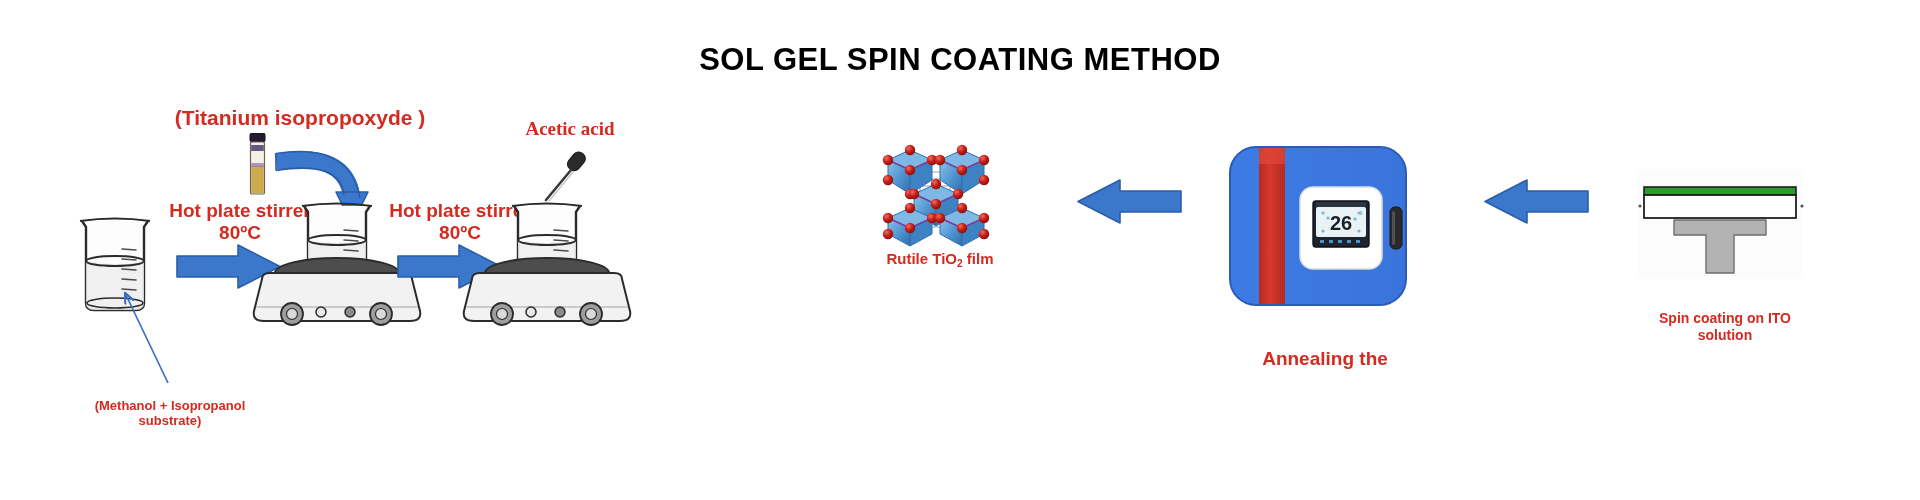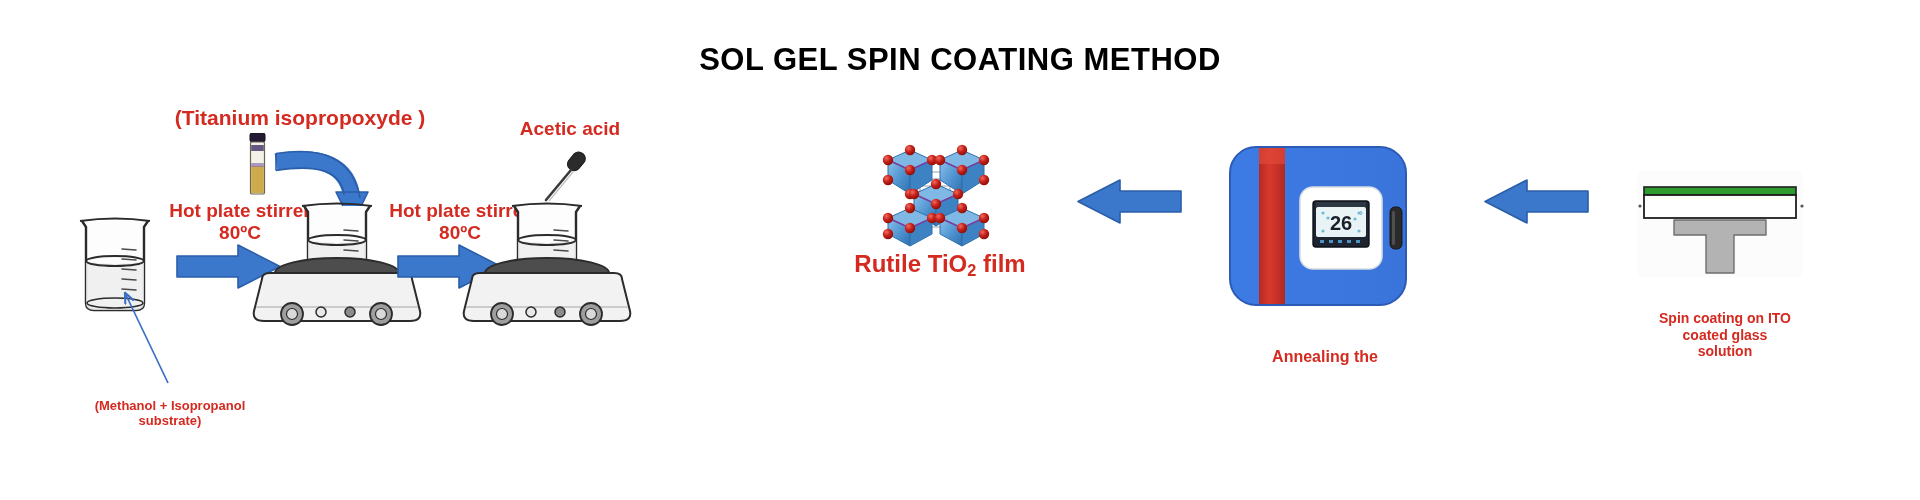--- a/index.html
+++ b/index.html
@@ -144,21 +144,21 @@
 
   <div class="abs redlabel" style="left:350px; top:200px; width:220px; font-size:19px;">
     <div>Hot plate stirrer</div>
     <div>80ºC</div>
   </div>
 
   <svg class="abs" style="left:396px; top:243px;" width="110" height="48">
     <path d="M2 13 L63 13 L63 2 L105 23.5 L63 45 L63 34 L2 34 Z" fill="#3B77CB" stroke="#2A5EA8" stroke-width="1.6" stroke-linejoin="round"></path>
   </svg>
 
-  <div class="abs redlabel" style="left:470px; top:118px; width:200px; font-size:19px;">Acetic acid</div>
+  <div class="abs redlabel" style="left:470px; top:118px; width:200px; font-size:19px;font-family:Liberation Serif, serif;">Acetic acid</div>
 
   <svg class="abs" style="left:540px; top:148px;" width="60" height="60">
     <rect x="30" y="3" width="13" height="20" rx="6" fill="#2B2B2B" stroke="#1A1A1A" stroke-width="1" transform="rotate(40 36 13)"></rect>
     <line x1="31" y1="22" x2="6" y2="52" stroke="#3A3A3A" stroke-width="2.6" stroke-linecap="round"></line>
     <line x1="33" y1="24" x2="9" y2="53" stroke="#BFBFBF" stroke-width="1.2"></line>
   </svg>
 
   <div class="beaker" style="left:502px; top:200px;">
     <svg width="90" height="100" viewBox="0 0 90 100">
       <path d="M12 6 L16 12 L16 88 Q16 95 24 95 L66 95 Q74 95 74 88 L74 12 L78 6" fill="#FDFDFD" stroke="#2B2B2B" stroke-width="2.4" stroke-linejoin="round"></path>
@@ -277,21 +277,21 @@
       <circle cx="30" cy="96" r="5.2" fill="url(#oxyg)"></circle>
       <circle cx="60" cy="86" r="5.2" fill="url(#oxyg)"></circle>
       <circle cx="82" cy="76" r="5.2" fill="url(#oxyg)"></circle>
       <circle cx="104" cy="86" r="5.2" fill="url(#oxyg)"></circle>
       <circle cx="82" cy="96" r="5.2" fill="url(#oxyg)"></circle>
       <circle cx="8" cy="102" r="5.2" fill="url(#oxyg)"></circle>
       <circle cx="104" cy="102" r="5.2" fill="url(#oxyg)"></circle>
     </g>
   </svg>
 
-  <div class="abs redlabel" style="left:830px; top:250px; width:220px; font-size:24px;">
+  <div class="abs redlabel" style="left:830px; top:250px; width:220px; font-size:15px;">
     <span>Rutile TiO</span><sub>2</sub><span> film</span>
   </div>
 
   <svg class="abs" style="left:1073px; top:178px;" width="110" height="48">
     <path d="M108 13 L47 13 L47 2 L5 23.5 L47 45 L47 34 L108 34 Z" fill="#3B77CB" stroke="#2A5EA8" stroke-width="1.6" stroke-linejoin="round"></path>
   </svg>
 
   <svg class="abs" style="left:1228px; top:145px;" width="190" height="165">
     <defs>
       <linearGradient id="ovenbody" x1="0" y1="0" x2="1" y2="0">
@@ -325,36 +325,35 @@
       <rect x="92" y="95" width="4" height="3"></rect>
         <rect x="101" y="95" width="4" height="3"></rect>
       <rect x="110" y="95" width="4" height="3"></rect>
         <rect x="119" y="95" width="4" height="3"></rect>
       <rect x="128" y="95" width="4" height="3"></rect>
     </g>
     <rect x="162" y="62" width="12" height="42" rx="5" fill="#2A2A2A" stroke="#161616" stroke-width="1"></rect>
     <rect x="164" y="66" width="3" height="34" rx="1.5" fill="#4F4F4F"></rect>
   </svg>
 
-  <div class="abs redlabel" style="left:1190px; top:348px; width:270px; font-size:16px;">
+  <div class="abs redlabel" style="left:1190px; top:348px; width:270px; font-size:19px;">
     <div>Annealing the</div>
   </div>
 
   <svg class="abs" style="left:1480px; top:178px;" width="110" height="48">
     <path d="M108 13 L47 13 L47 2 L5 23.5 L47 45 L47 34 L108 34 Z" fill="#3B77CB" stroke="#2A5EA8" stroke-width="1.6" stroke-linejoin="round"></path>
   </svg>
 
   <svg class="abs" style="left:1630px; top:165px;" width="180" height="125">
     <rect x="8" y="6" width="164" height="106" fill="#FCFCFC"></rect>
     <rect x="14" y="22" width="152" height="8" fill="#2E9B2E" stroke="#1E1E1E" stroke-width="1.6"></rect>
     <rect x="14" y="30" width="152" height="23" fill="#FFFFFF" stroke="#1E1E1E" stroke-width="1.8"></rect>
     <path d="M44 55 L136 55 L136 70 L104 70 L104 108 L76 108 L76 70 L44 70 Z" fill="#B3B3B3" stroke="#6E6E6E" stroke-width="1.4" stroke-linejoin="round"></path>
     <circle cx="172" cy="41" r="1.6" fill="#555"></circle>
     <circle cx="10" cy="41" r="1.6" fill="#555"></circle>
   </svg>
 
   <div class="abs redlabel" style="left:1600px; top:310px; width:250px; font-size:14px;">
     <div>Spin coating on ITO</div>
-    <div>coated glass</div>
     <div>solution</div>
   </div>
 
 </div>
 
 </body></html>

